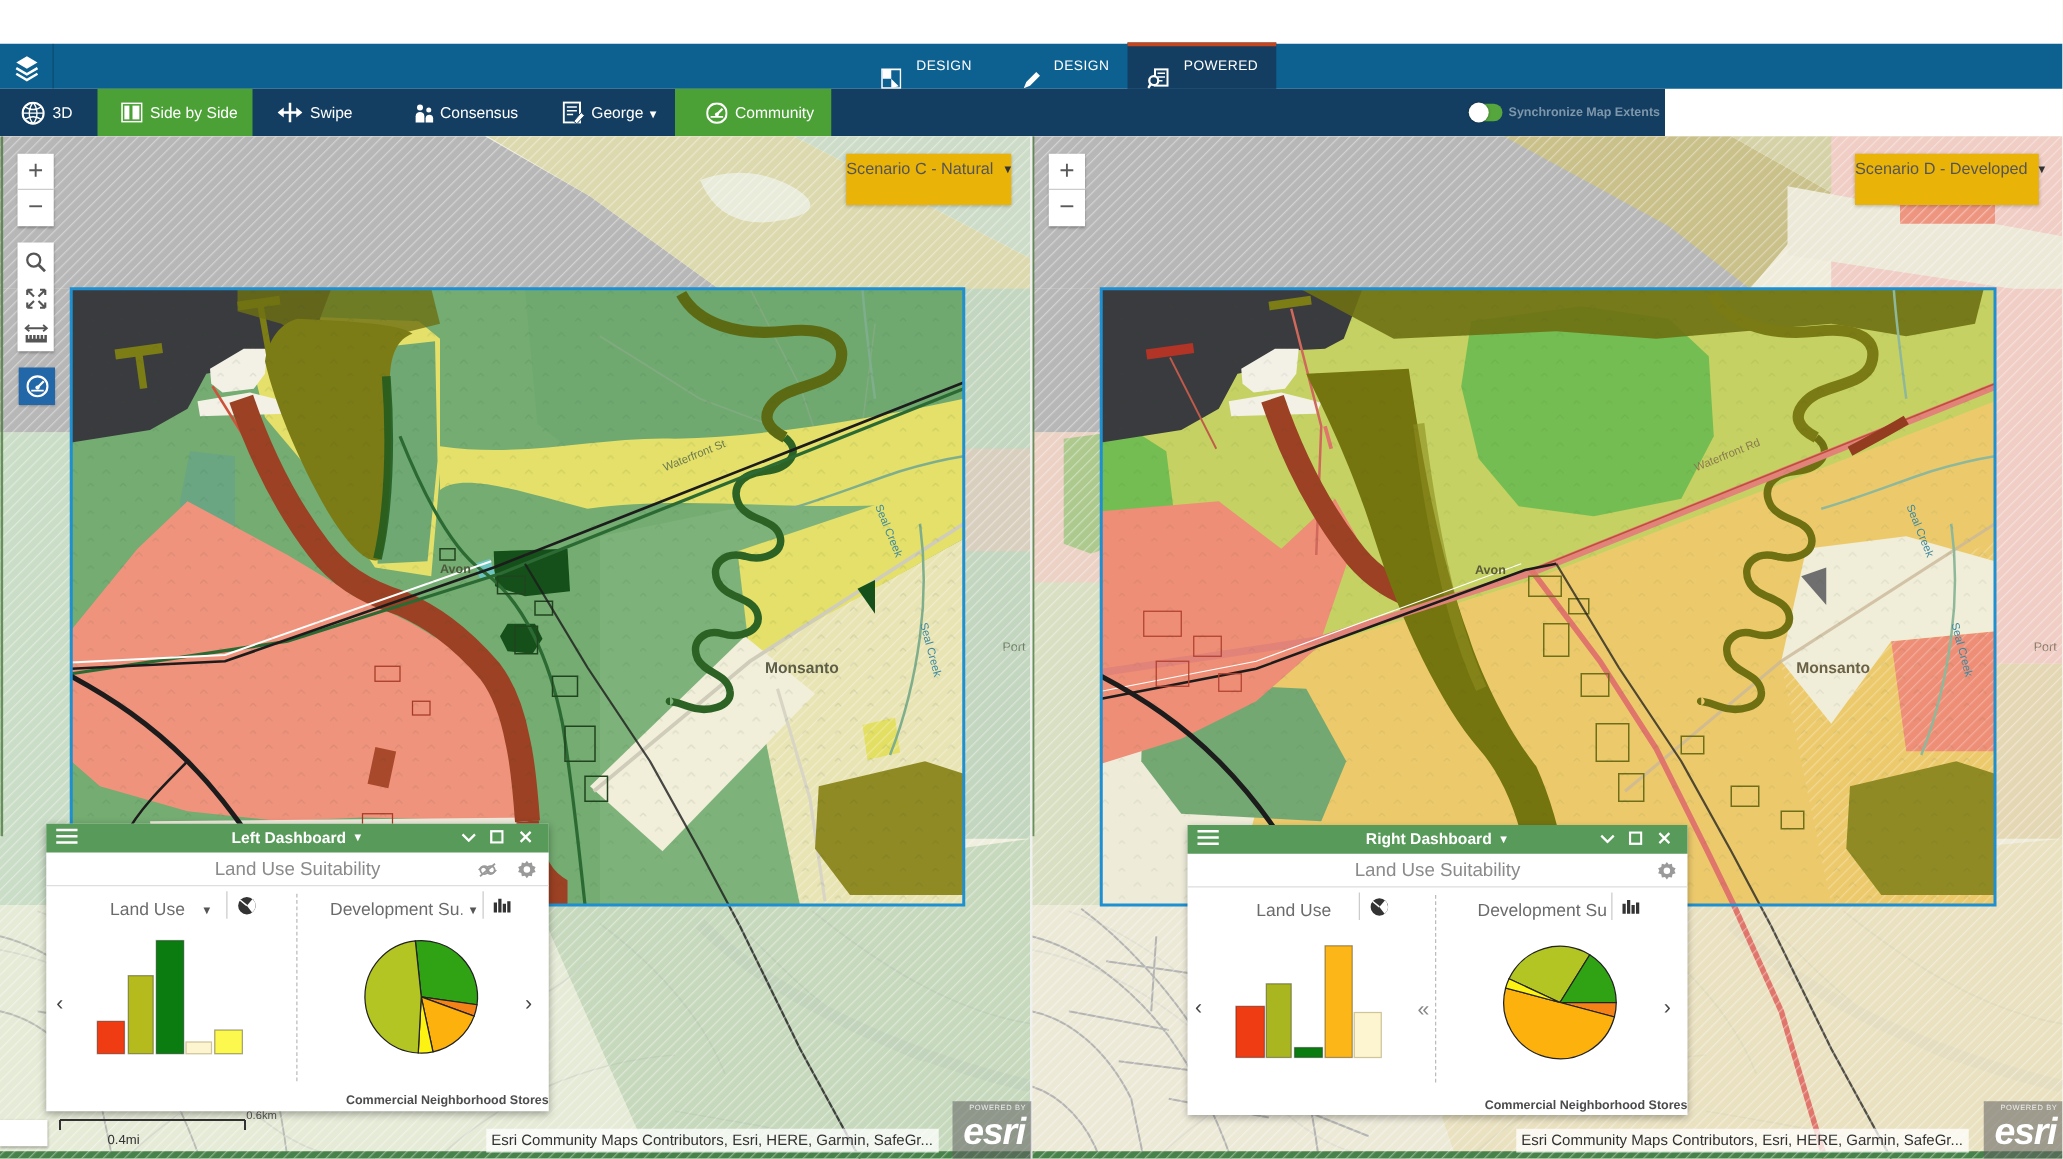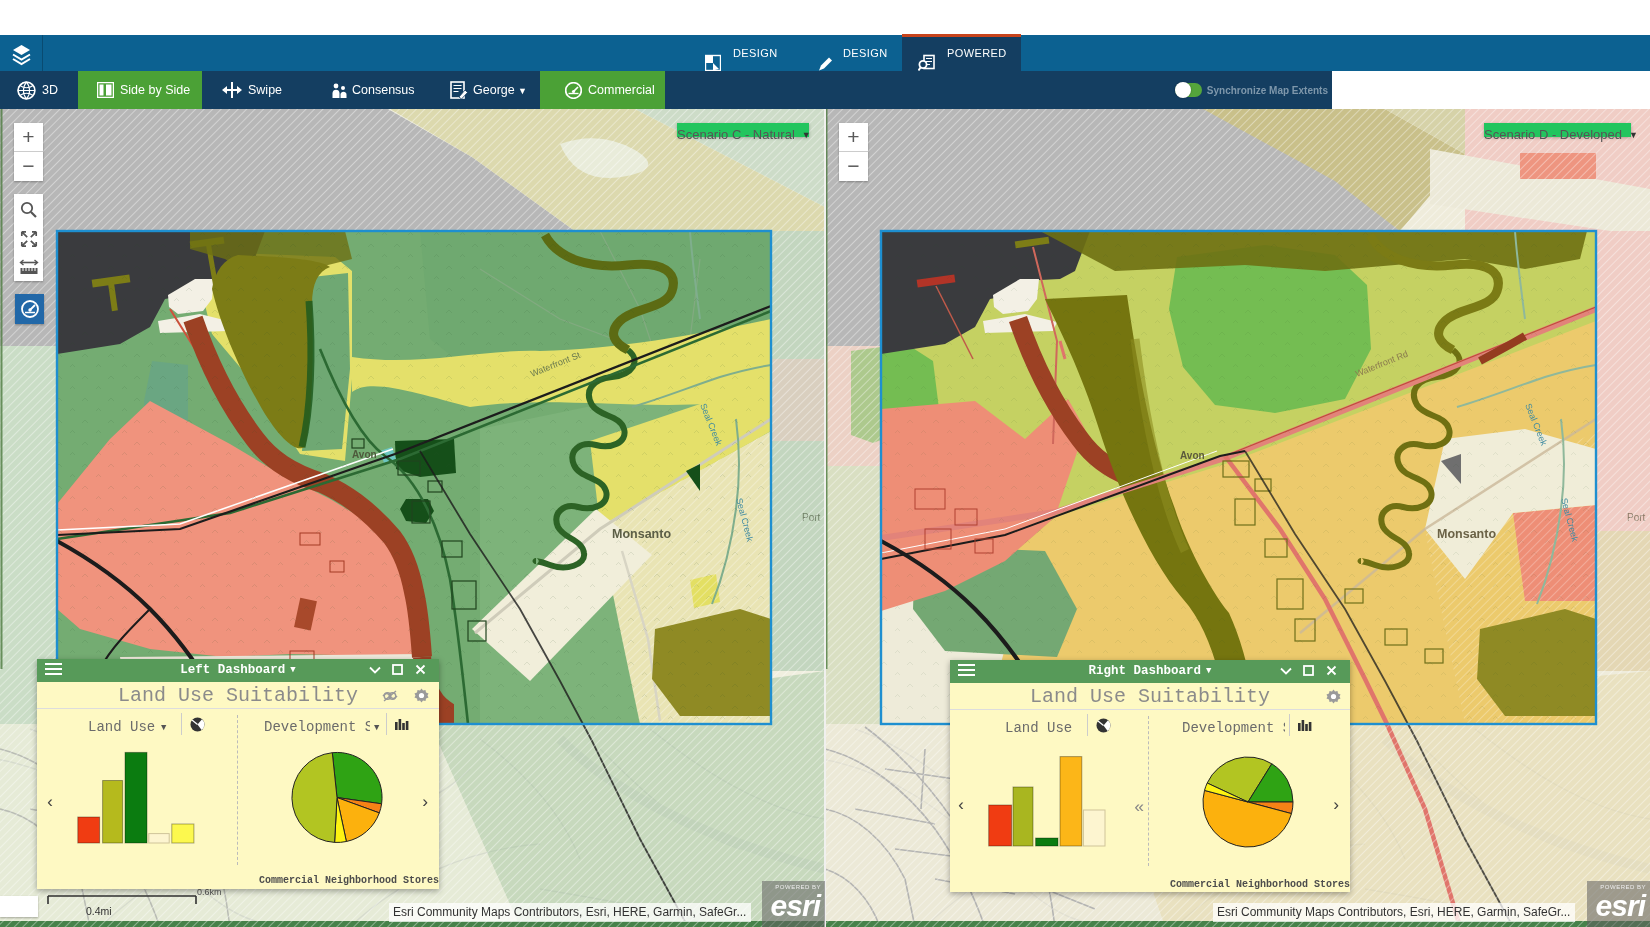--- a/index.html
+++ b/index.html
@@ -29,30 +29,30 @@
   #syncpill .knob { position:absolute; left:0px; top:-1px; width:16px; height:16px; background:#fff; border-radius:50%; box-shadow:0 0 2px rgba(0,0,0,.4);}
   #synctext { position:absolute; right:4px; top:14px; font-size:10px; font-weight:bold; color:#7e97ab; }
   
   #maps { position:absolute; left:0; top:109px; width:1650px; height:818px; background:#eef0e0; }
   #mapL, #mapR { position:absolute; top:0; width:825px; height:818px; }
   #mapL { left:0; } #mapR { left:825px; }
   #mapdiv { position:absolute; left:824px; top:0; width:2px; height:818px; background:#f0f0ee; z-index:5;}
   
   .wbox { position:absolute; background:#fff; box-shadow:0 1px 2px rgba(0,0,0,.3); z-index:6;}
   .zbtn { width:29px; height:29px; text-align:center; font-size:21px; color:#5a5a5a; line-height:27px; }
-  .scen-dd { position:absolute; white-space:nowrap; height:14px; background:#22c55e; box-shadow:0 1px 3px rgba(0,0,0,.25); font-size:13px; color:#555; line-height:24px; text-align:left; z-index:6;}
+  .scen-dd { position:absolute; white-space:nowrap; height:41px; background:#eab308; box-shadow:0 1px 3px rgba(0,0,0,.25); font-size:13px; color:#555; line-height:24px; text-align:left; z-index:6;}
   .scen-dd .car { font-size:9px; color:#333; margin-left:7px; vertical-align:1px;}
   
-  .dash { position:absolute; background:#fef9c3; box-shadow:0 2px 6px rgba(0,0,0,.35); z-index:8;font-family:Liberation Mono, monospace; }
+  .dash { position:absolute; background:#ffffff; box-shadow:0 2px 6px rgba(0,0,0,.35); z-index:8; }
   .dhead { position:absolute; left:0; top:0; right:0; height:23px; background:#579a59; color:#fff; }
   .dtitle { position:absolute; width:100%; text-align:center; top:4px; font-size:12.5px; font-weight:bold; }
   .dtitle .car{ font-size:9px; margin-left:5px; vertical-align:1px;}
   .dham { position:absolute; left:8px; top:4px; width:17px; height:13px; }
   .dham div { height:2.4px; background:#fff; margin-bottom:2.6px;}
-  .dsub { position:absolute; left:0; top:23px; right:0; height:27px; border-bottom:1px solid #ddd; text-align:center; font-size:20px; color:#8b8b8b; line-height:27px;}
+  .dsub { position:absolute; left:0; top:23px; right:0; height:27px; border-bottom:1px solid #ddd; text-align:center; font-size:15px; color:#8b8b8b; line-height:27px;}
   .card-label { position:absolute; font-size:14px; color:#6b6b6b; }
   .caption { position:absolute; width:100%; text-align:right; font-size:10px; font-weight:bold; color:#4c4c4c; }
   .arrow { position:absolute; font-size:17px; color:#444; }
   
   .attrib { position:absolute; background:rgba(255,255,255,.75); font-size:12px; color:#323232; height:19px; line-height:19px; padding:0 4px; z-index:7; white-space:nowrap; overflow:hidden;}
   .esri { position:absolute; width:63px; height:46px; background:rgba(96,96,96,.55); z-index:7; color:#fff;}
   .esri .pb { position:absolute; right:4px; top:3px; font-size:6px; color:#eee; letter-spacing:.5px;}
   .esri .word { position:absolute; right:5px; top:8px; font-size:30px; font-style:italic; font-weight:bold; letter-spacing:-1px;}
 </style>
 </head>
@@ -118,21 +118,21 @@
       </svg>
     <div class="b3" style="left:473px">George</div>
     <div class="b3" style="left:518px;font-size:9px;top:1px">▼</div>
     <div class="b3 green" style="left:540px;width:125px"></div>
     <svg style="position:absolute;left:565px;top:11px;z-index:2" width="17" height="17" viewBox="0 0 17 17">
         <circle cx="8.5" cy="8.5" r="7.8" fill="none" stroke="#fff" stroke-width="1.7"></circle>
         <path d="M8.5 9.5 L13 5" stroke="#fff" stroke-width="1.7"></path>
         <circle cx="8.5" cy="9.5" r="1.6" fill="#fff"></circle>
         <path d="M3.5 11.5 h10" stroke="#fff" stroke-width="1.4"></path>
       </svg>
-    <div class="b3" style="left:588px;z-index:2">Commercial</div>
+    <div class="b3" style="left:588px;z-index:2">Community</div>
     <div id="syncpill">
         <div class="knob"></div>
       </div>
     <div id="synctext">Synchronize Map Extents</div>
   </div>
 
   <div id="maps">
     <svg id="mapL" viewBox="0 0 825 818" width="825" height="818">
       <defs>
         <pattern id="hw" width="6" height="6" patternTransform="rotate(45)" patternUnits="userSpaceOnUse">

